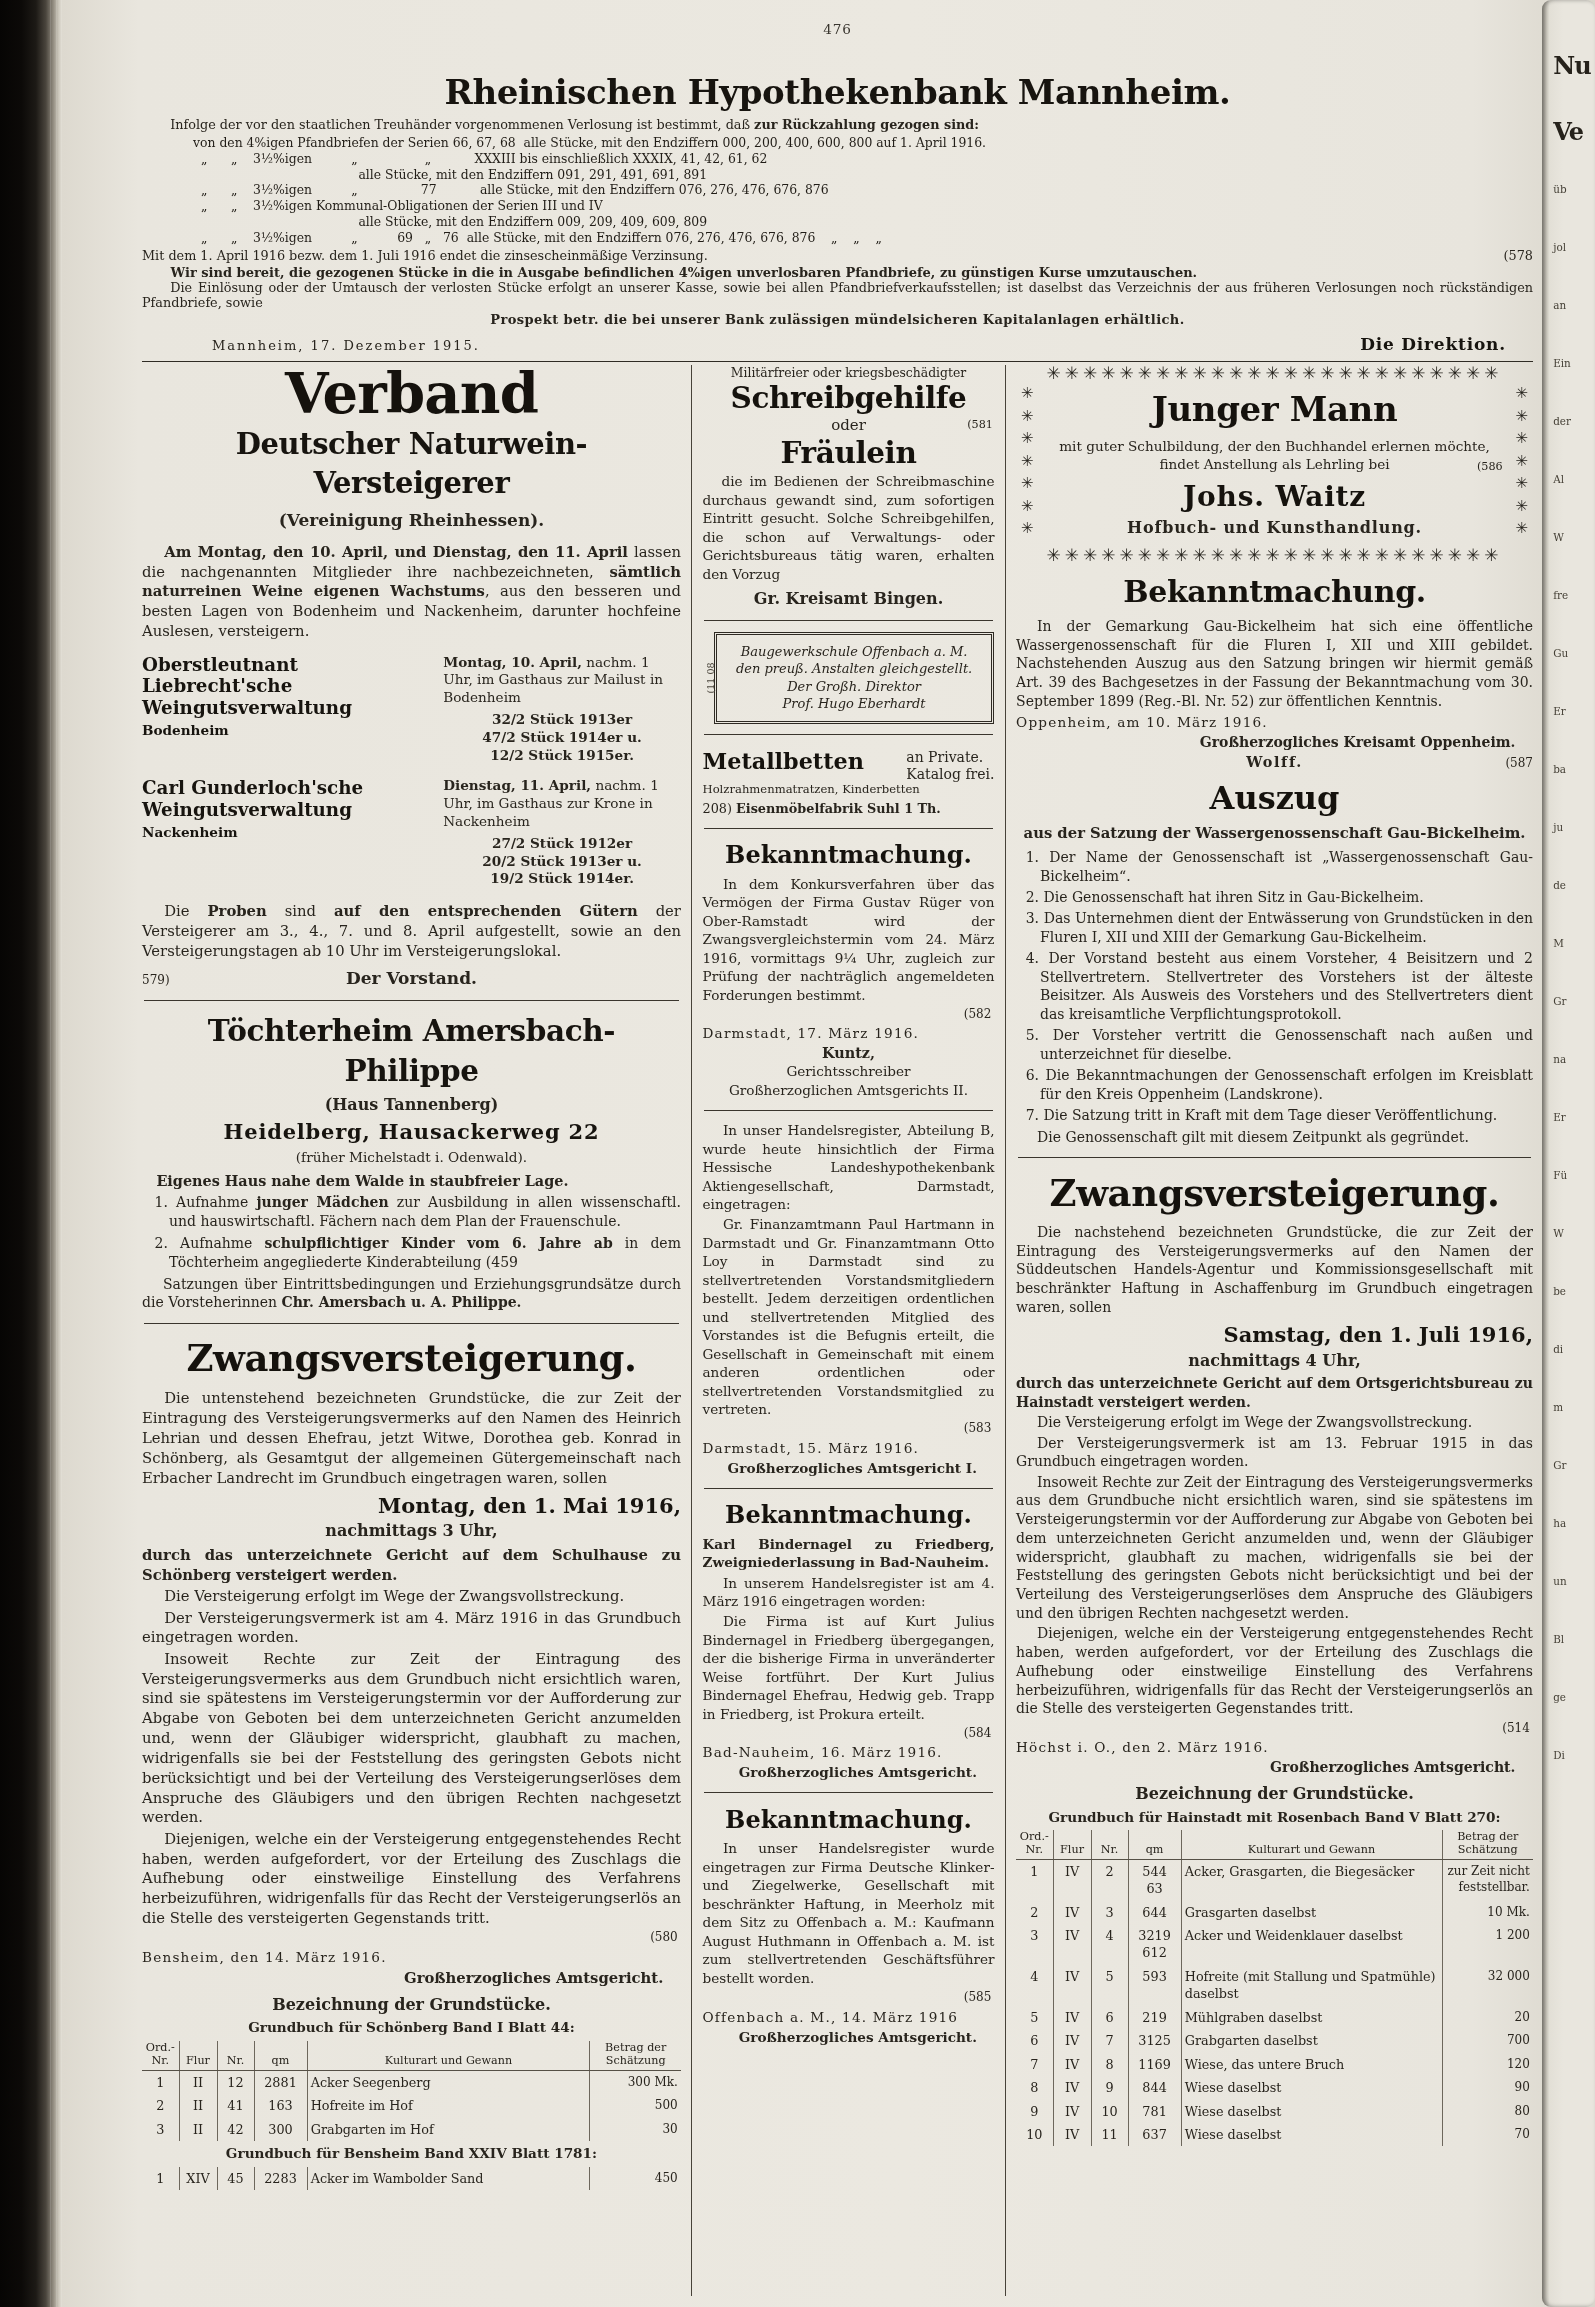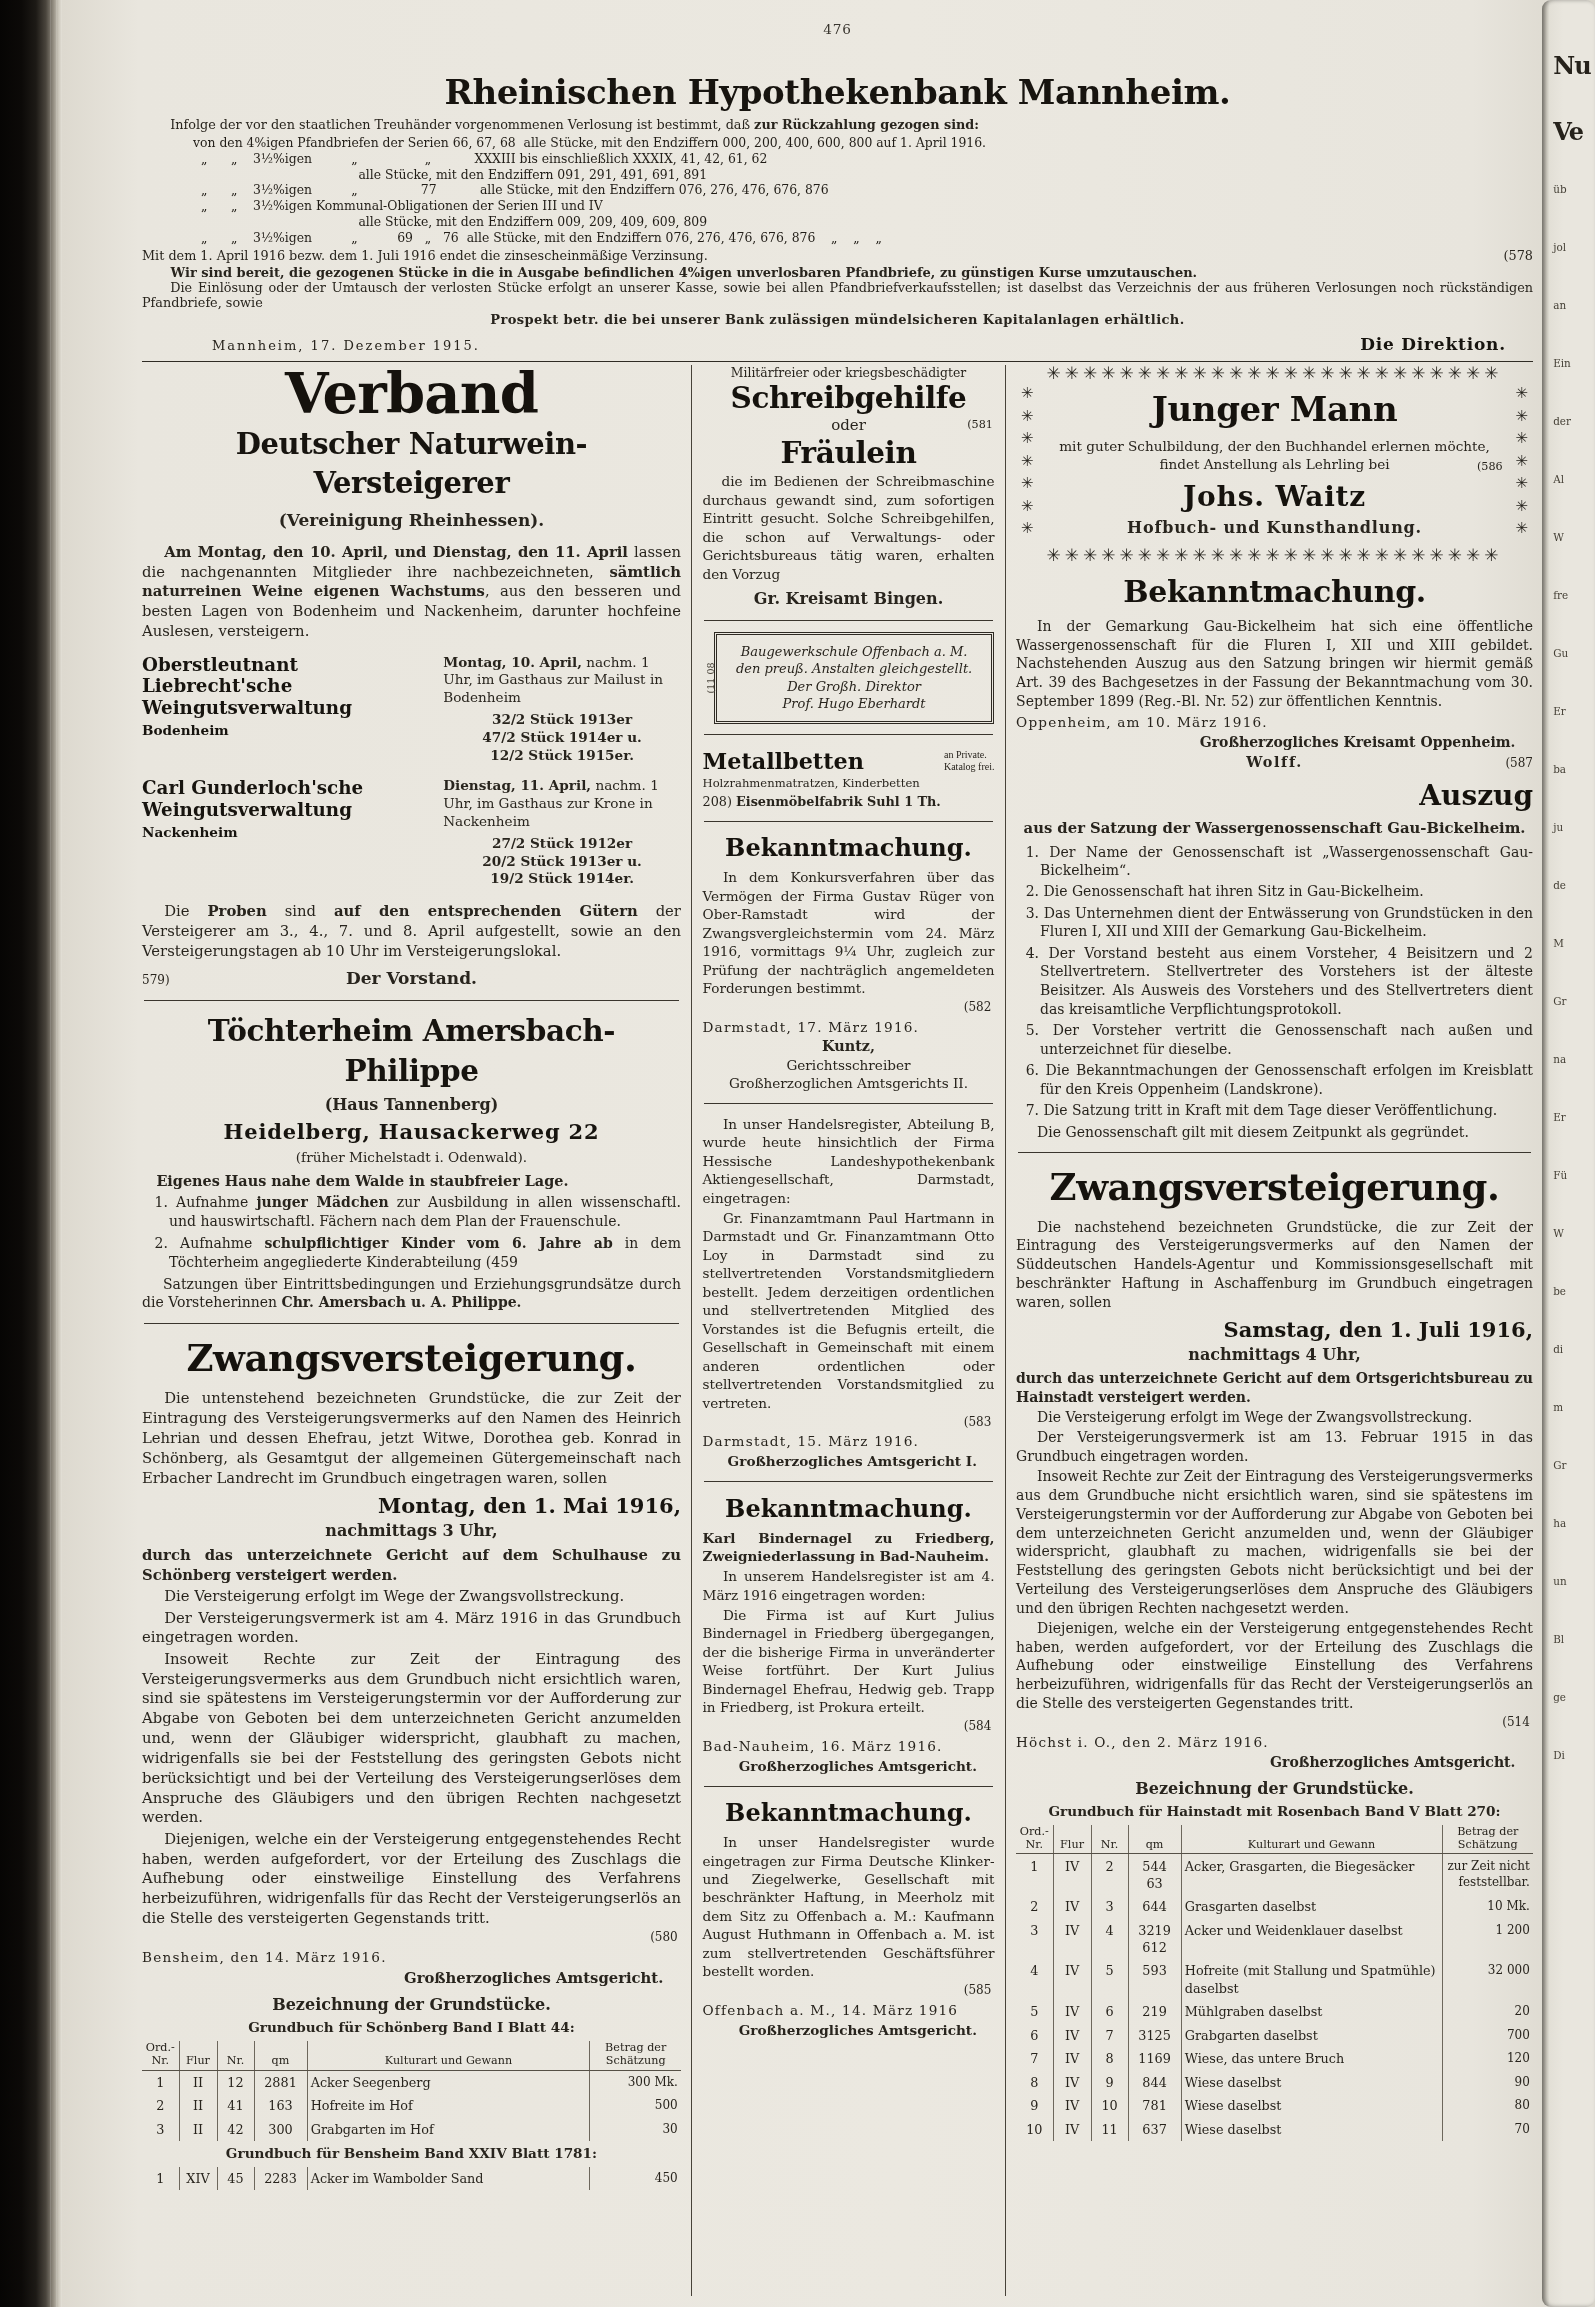--- a/index.html
+++ b/index.html
@@ -91,21 +91,21 @@
   .m-pre { font-size:12.4px; text-align:center; }
   .m-title { font-size:29.5px; text-align:center; font-weight:bold; letter-spacing:-0.4px; color:#15120d; line-height:1.08; }
   .m-oder-row { position:relative; text-align:center; font-size:15px; margin:1.6px 0; }
   .m-oder-row .ref-abs { position:absolute; right:1.6px; top:1.6px; font-size:11.2px; }
   .m-body { text-align:justify; text-indent:1.4em; margin-top:3.2px; }
   .m-sig { font-size:16px; text-align:center; font-weight:bold; margin-top:4.8px; }
   .schule-box { border:3.2px double #2e2a23; padding:8px 8px; font-style:italic; font-size:13px; text-align:center; position:relative; line-height:1.35; margin:3.2px 0 3.2px 11.2px; }
   .schule-side { position:absolute; left:-21px; top:50%; transform:translateY(-50%) rotate(-90deg); font-size:9.6px; font-style:normal; color:#4a453c; }
   .metall-row1 { display:flex; justify-content:space-between; align-items:flex-start; }
   .metall-title { font-size:22.3px; font-weight:bold; color:#15120d; }
-  .metall-right { font-size:10px; line-height:1.2; padding-top:3.2px;font-family:Liberation Serif, serif; }
+  .metall-right { font-size:14px; line-height:1.2; padding-top:3.2px; }
   .metall-l2 { font-size:11.6px; }
   .metall-l3 { font-size:12.8px; margin-top:1.6px; }
   .bek-title-m { font-size:24px; text-align:center; font-weight:bold; color:#15120d; margin-bottom:3.2px; }
   .sig-center { text-align:center; }
   .sig-name { font-size:14.4px; font-weight:bold; }
 
   
   .starbox { margin-bottom:8px; }
   .stars-row { font-size:17px; letter-spacing:4px; line-height:1; text-align:center; white-space:nowrap; overflow:hidden; color:#221f19; }
   .starbox-mid { display:flex; align-items:stretch; }
@@ -114,21 +114,21 @@
   .jm-title { font-size:34px; text-align:center; font-weight:bold; letter-spacing:-0.4px; color:#15120d; }
   .jm-bodywrap { position:relative; margin-top:4.8px; }
   .jm-body { text-align:center; font-size:13.6px; }
   .jm-ref { position:absolute; right:1.6px; bottom:0; font-size:11.2px; }
   .jm-firm { font-size:28px; text-align:center; font-weight:bold; letter-spacing:0.8px; margin-top:4.8px; color:#15120d; }
   .jm-sub { font-size:16px; text-align:center; font-weight:bold; letter-spacing:0.8px; margin-top:1.6px; }
   .bek-title-r { font-size:30px; text-align:center; font-weight:bold; color:#15120d; margin-bottom:4.8px; letter-spacing:-0.4px; }
   .wolff-row { display:grid; grid-template-columns:1fr auto 1fr; align-items:baseline; }
   .wolff-row .mid { font-weight:bold; letter-spacing:1.6px; font-size:14.4px; }
   .wolff-row .right { justify-self:end; font-size:12px; }
-  .a-title { font-size:28px; text-align:right; font-weight:bold; color:#15120d; margin-top:6.4px; }
+  .a-title { font-size:32px; text-align:center; font-weight:bold; color:#15120d; margin-top:6.4px; }
   .a-sub { font-size:14.8px; text-align:center; font-weight:bold; margin:3.2px 0 4.8px; }
   .a-item { text-align:justify; padding-left:24px; text-indent:-14.4px; margin-top:2.4px; }
   .a-close { text-align:justify; text-indent:1.5em; margin-top:3.2px; }
 
   
   .edge-strip { position:absolute; right:0; top:0; width:53px; height:2307px; overflow:hidden;
     background:linear-gradient(90deg,#aaa69b 0%, #e2dfd6 14%, #e9e6de 40%); box-shadow:inset 2.4px 0 4px rgba(0,0,0,.35);
     padding:51px 0 0 11.2px;border-radius:9px; }
   .edge-big { font-size:24px; font-weight:bold; color:#26221b; margin-bottom:37px; letter-spacing:-0.8px; }
   .edge-line { font-size:10.4px; color:#454036; margin-bottom:46px; white-space:nowrap; }

